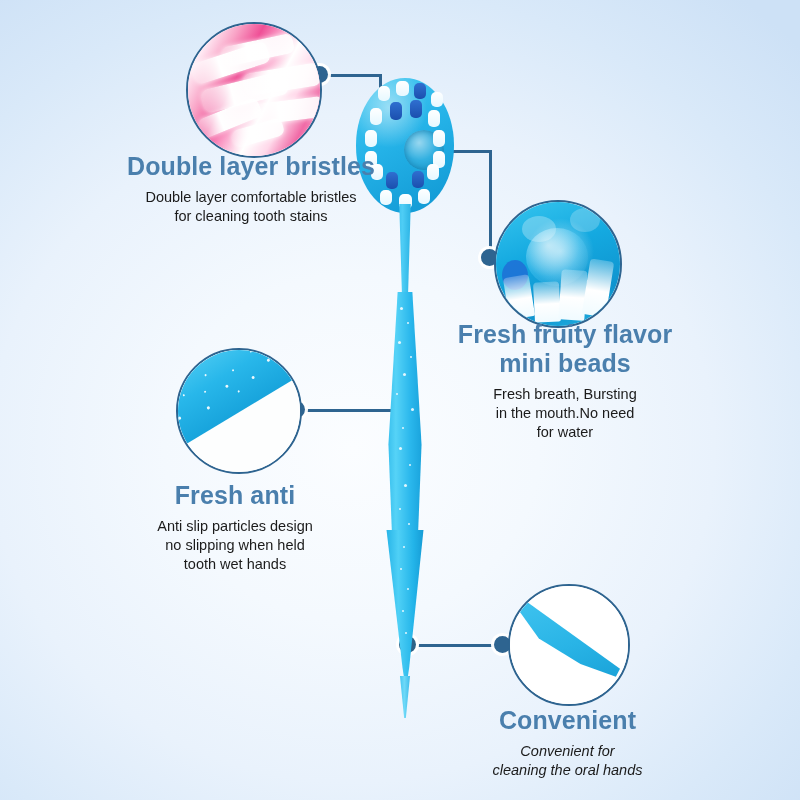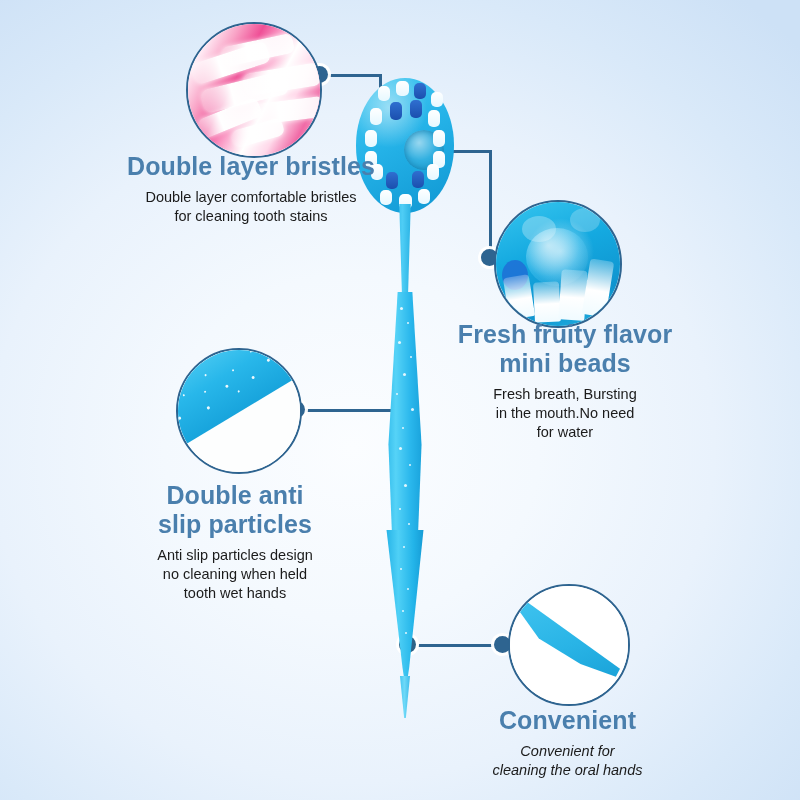--- a/index.html
+++ b/index.html
@@ -238,26 +238,25 @@
     </h3>
     <p style="font-size:14.5px;">
       <span>Fresh breath, Bursting</span><br>
       <span>in the mouth.No need</span><br>
       <span>for water</span>
     </p>
   </div>
 
   <div class="cap" style="left:110px;top:481px;width:250px;">
     <h3 style="font-size:25px;">
-      <span>Double anti</span><br>
-      <span>slip particles</span>
+      <span>Fresh anti</span><br>
     </h3>
     <p style="font-size:14.5px;">
       <span>Anti slip particles design</span><br>
-      <span>no cleaning when held</span><br>
+      <span>no slipping when held</span><br>
       <span>tooth wet hands</span>
     </p>
   </div>
 
   <div class="cap" style="left:445px;top:706px;width:245px;">
     <h3 style="font-size:25px;">Convenient</h3>
     <p style="font-size:14.5px;font-style:italic;">
       <span>Convenient for</span><br>
       <span>cleaning the oral hands</span>
     </p>

